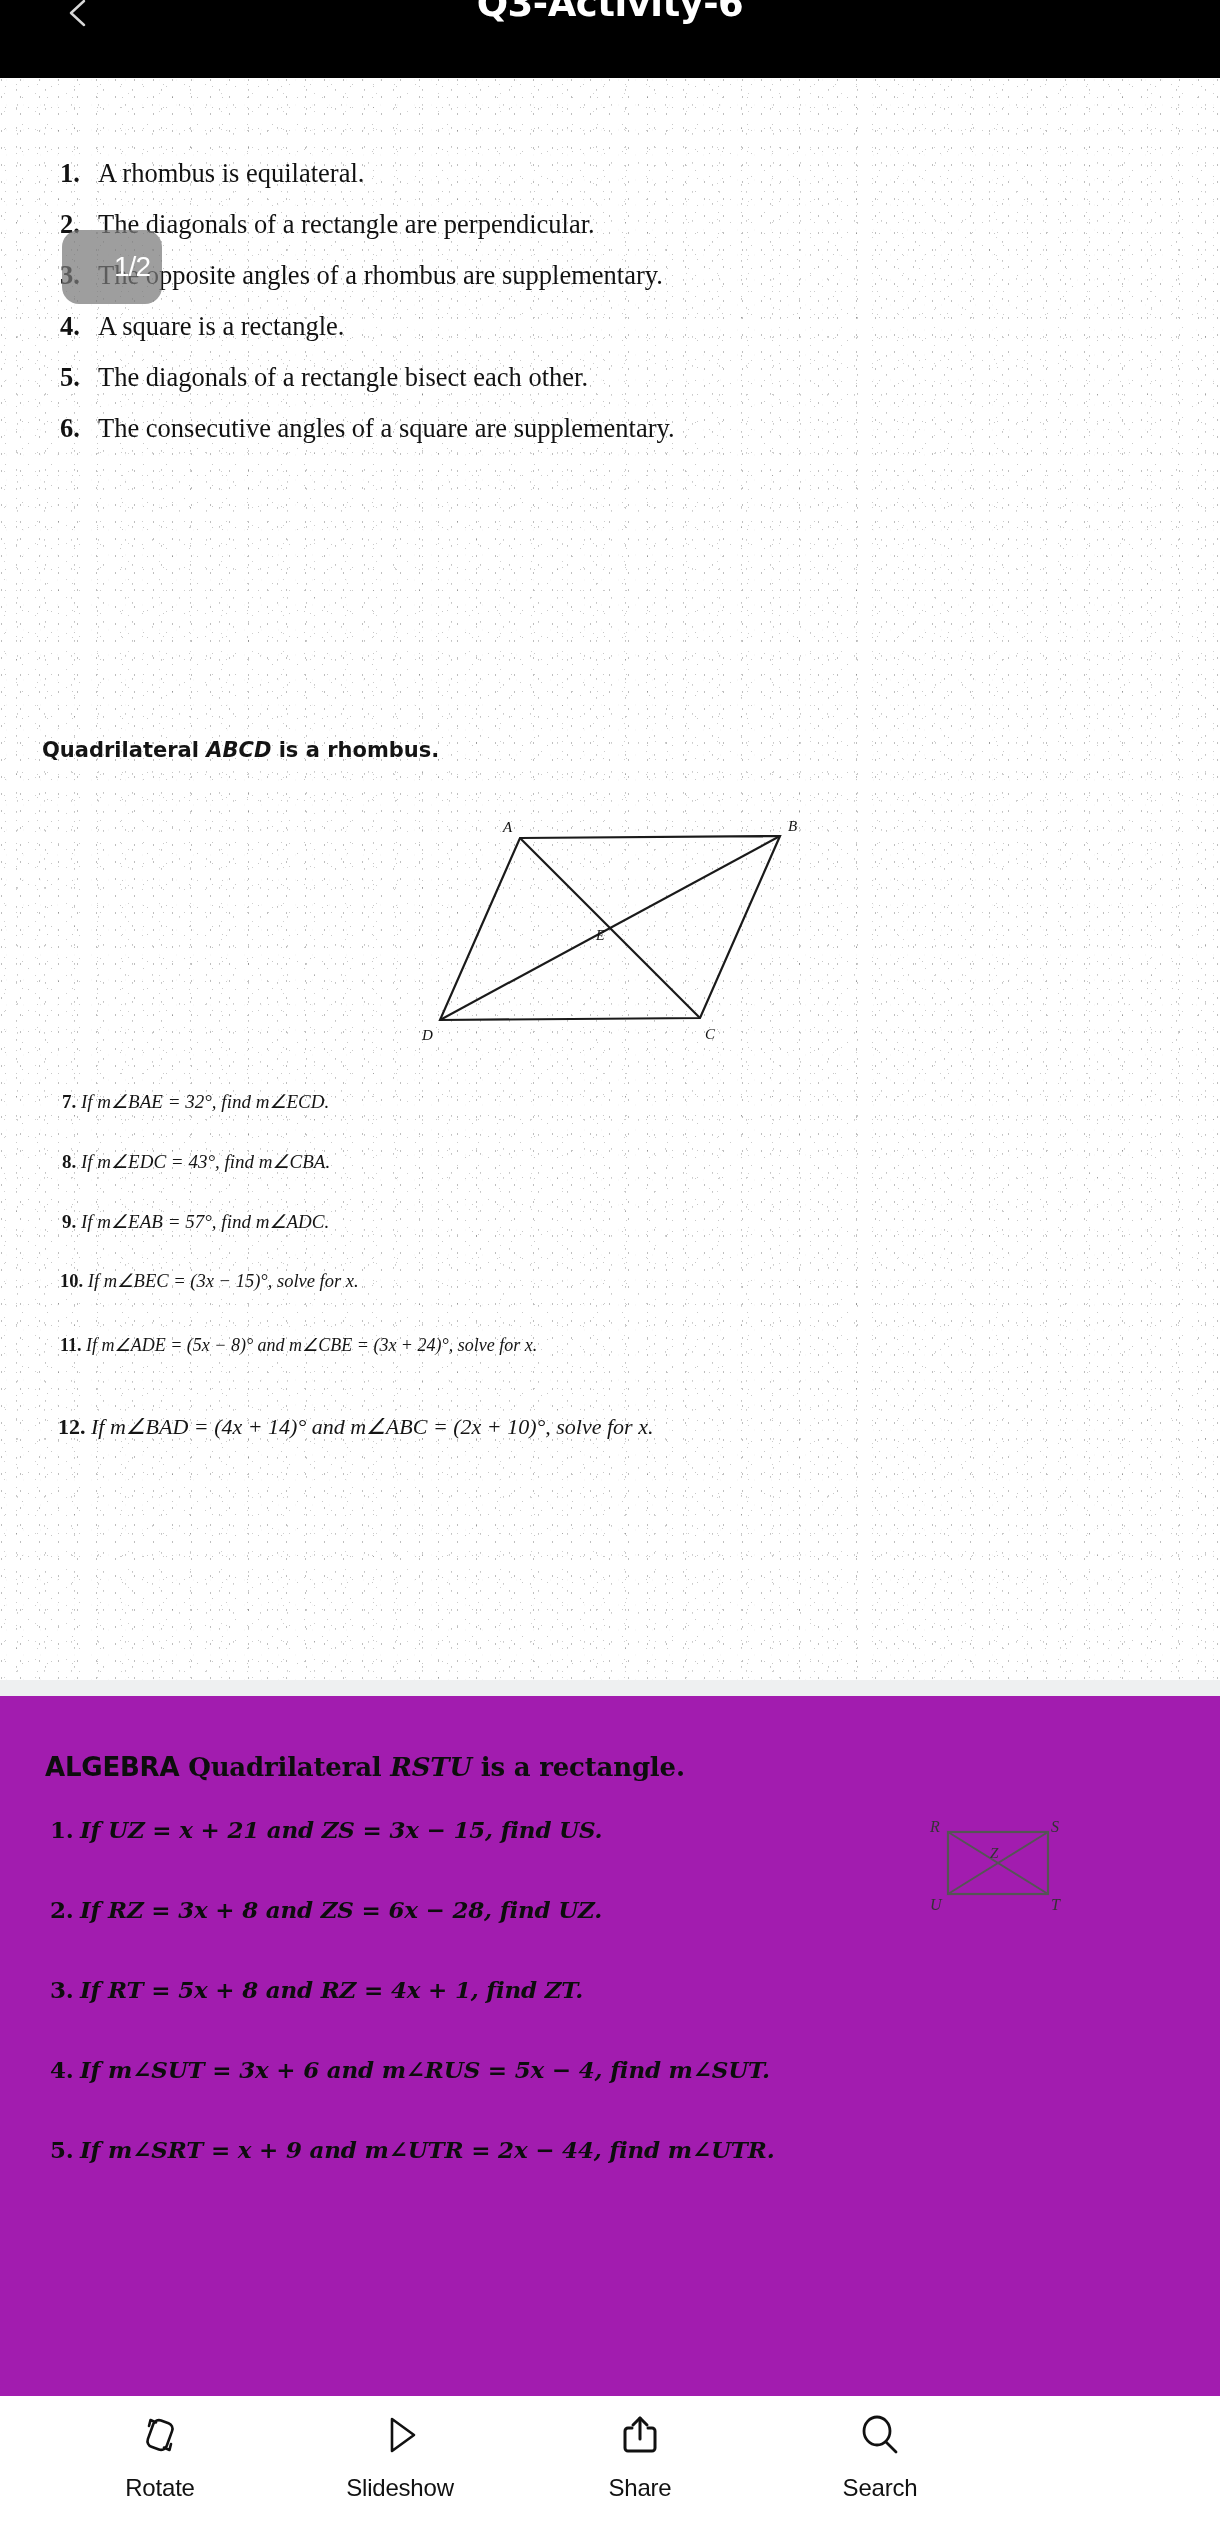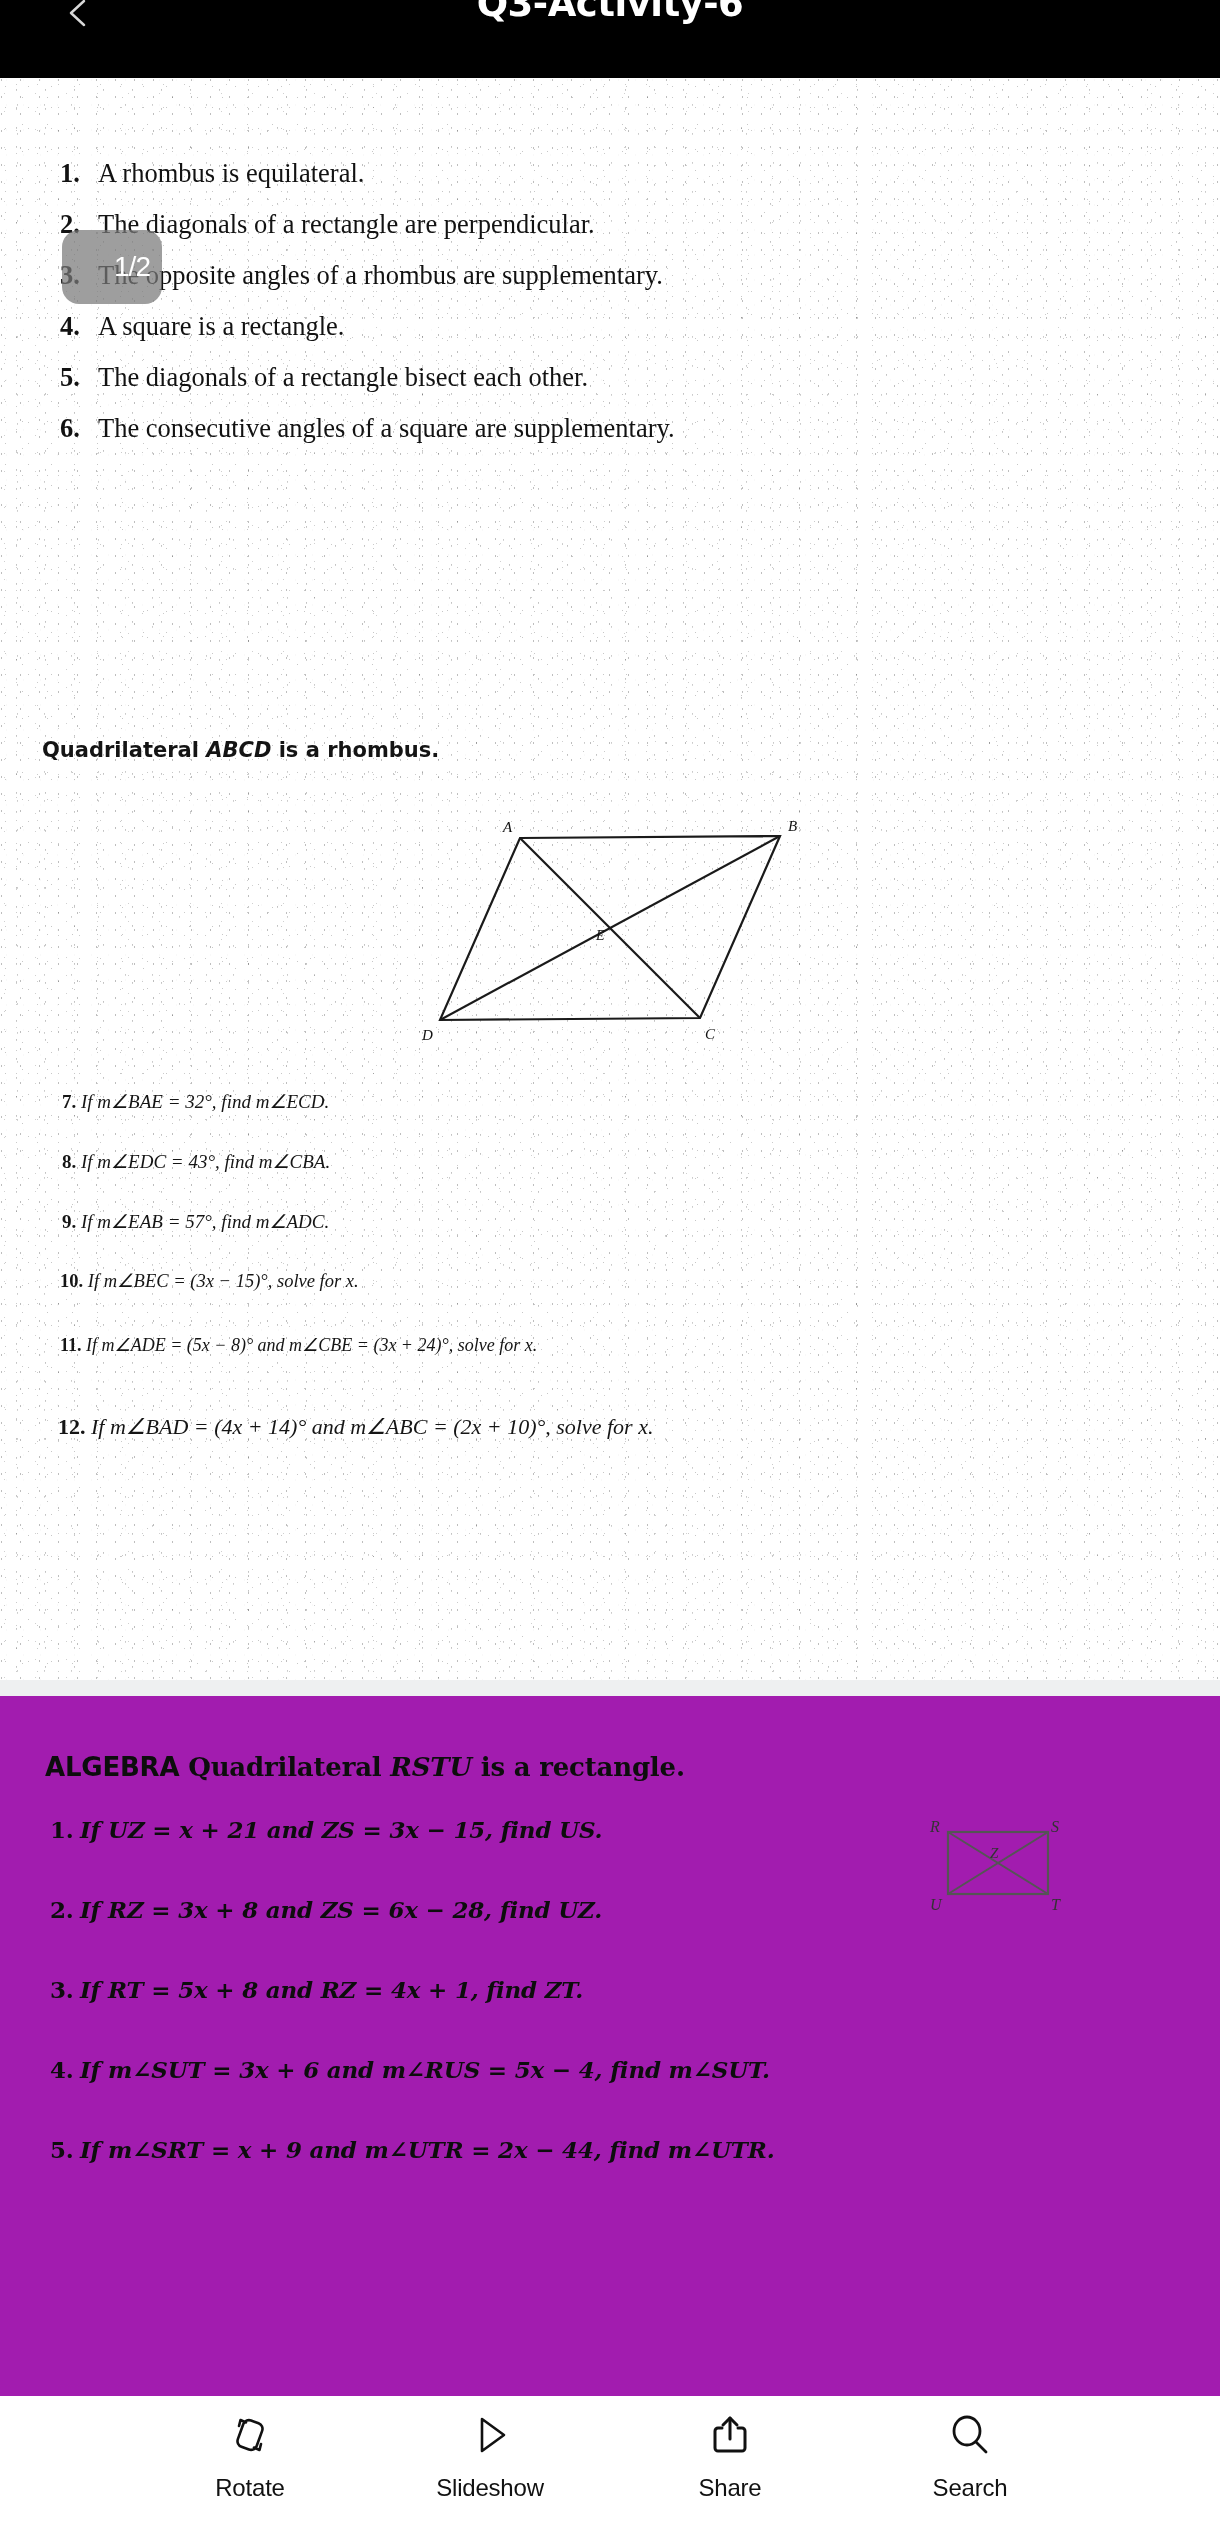--- a/index.html
+++ b/index.html
@@ -137,22 +137,23 @@
     height: 80px; white-space: nowrap; letter-spacing: -0.2px;
   }
   .alg-item i { font-style: italic; }
   .alg-num { display: inline-block; width: 30px; }
 
   .rect-fig { position: absolute; left: 920px; top: 1810px; width: 160px; height: 110px; }
 
   
   .bottombar {
     position: absolute; left: 0; top: 2396px; width: 1220px; height: 145px;
-    background: #ffffff; display: flex; align-items: flex-start; justify-content: center;
+    background: #ffffff; display: flex; align-items: flex-start; justify-content: flex-start;
     padding-top: 14px;
+    padding-left: 40px;
   }
   .tb-item {
     width: 240px; display: flex; flex-direction: column; align-items: center;
     gap: 14px; cursor: pointer;
   }
   .tb-icon { height: 50px; display: flex; align-items: center; justify-content: center; }
   .tb-label {
     font-family: "Liberation Sans", sans-serif;
     font-size: 24px; color: #111111; letter-spacing: -0.2px;
   }

